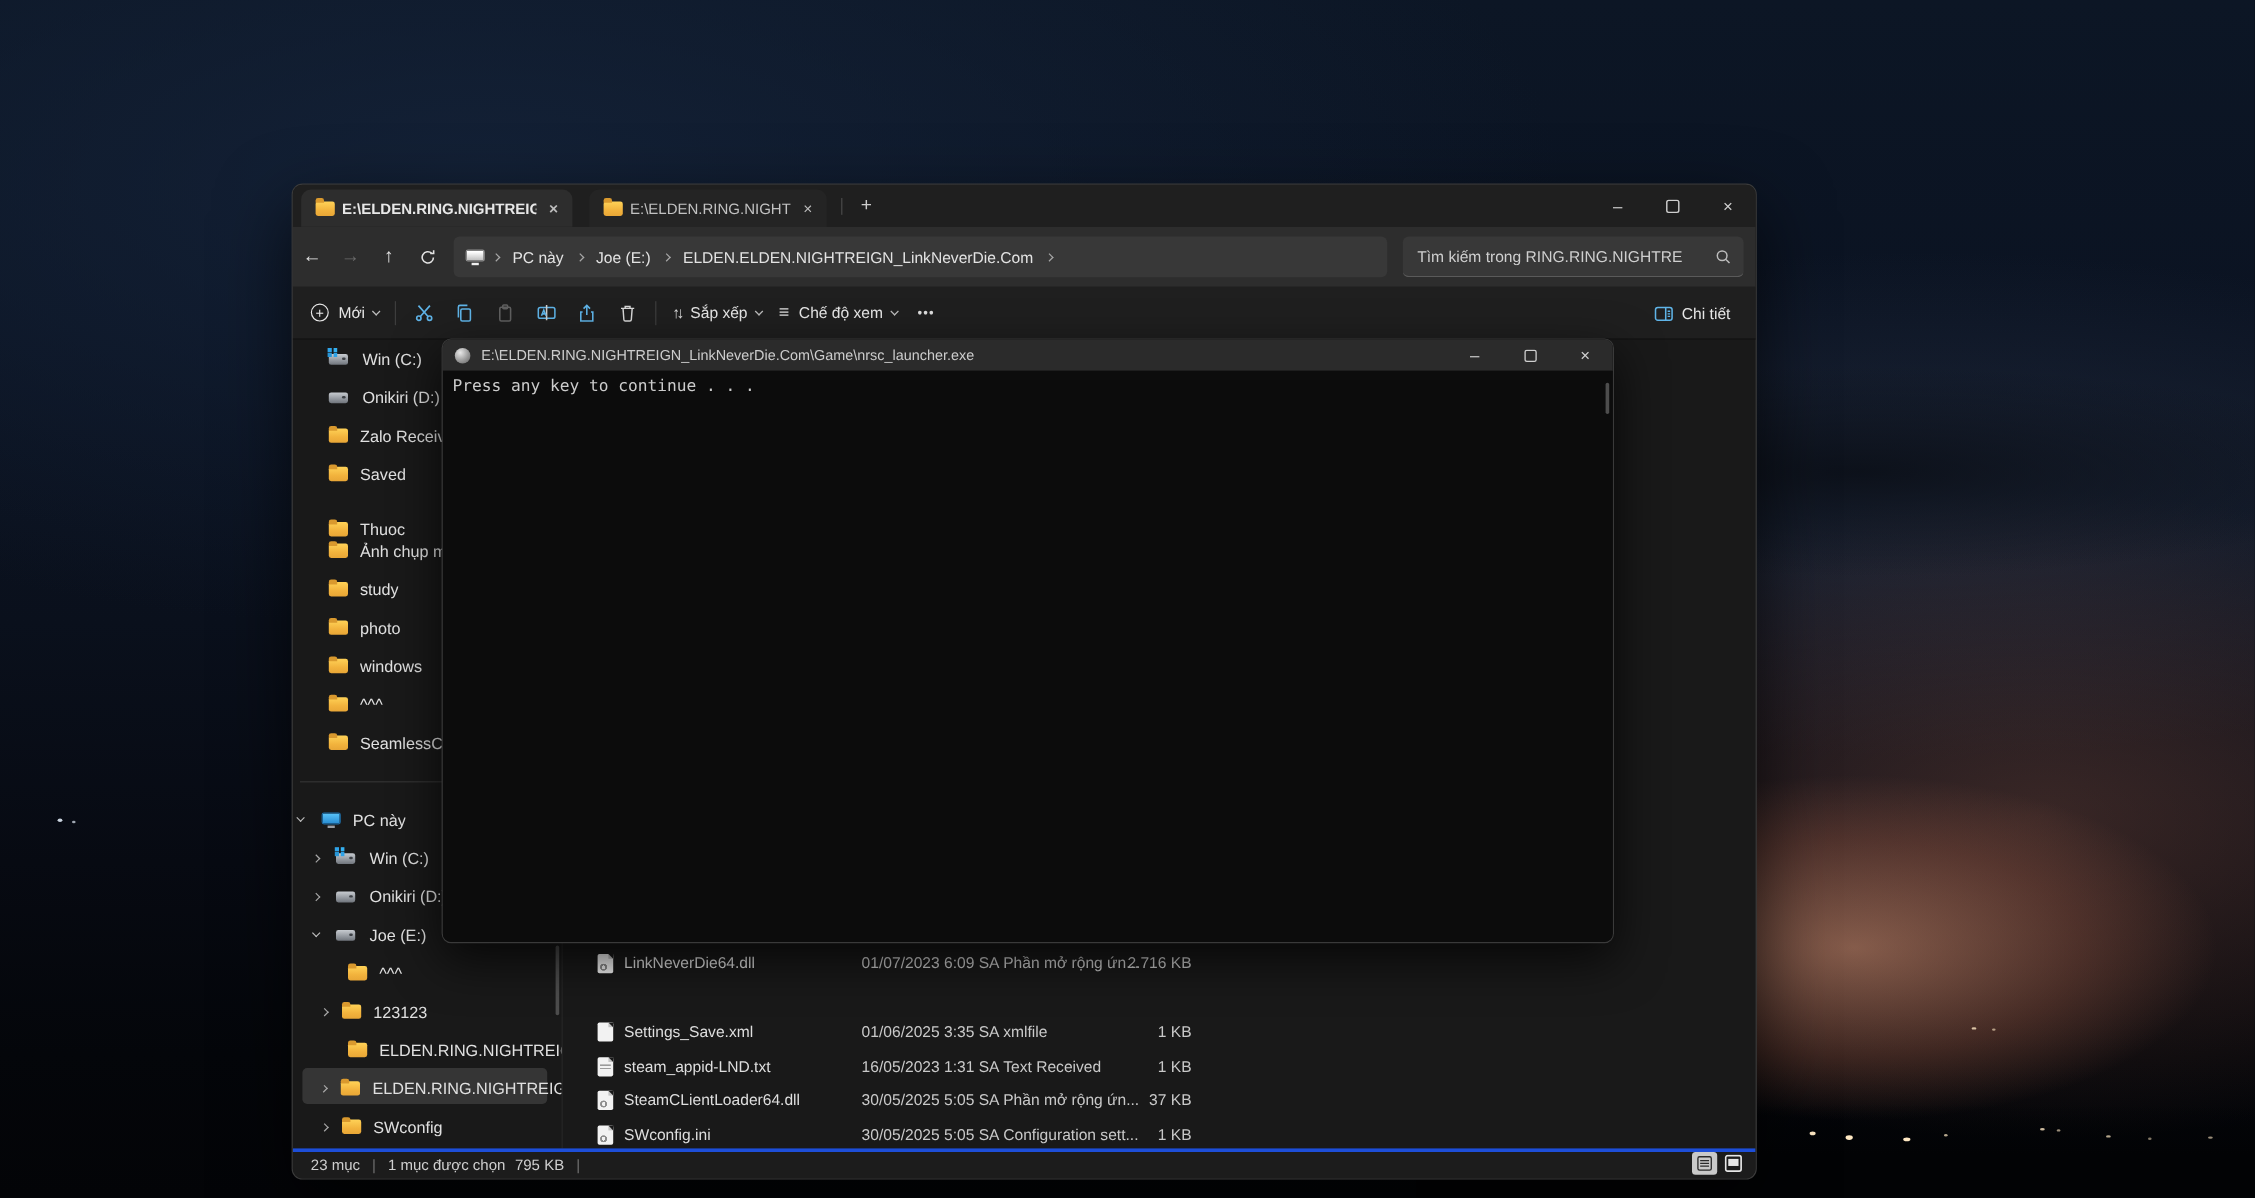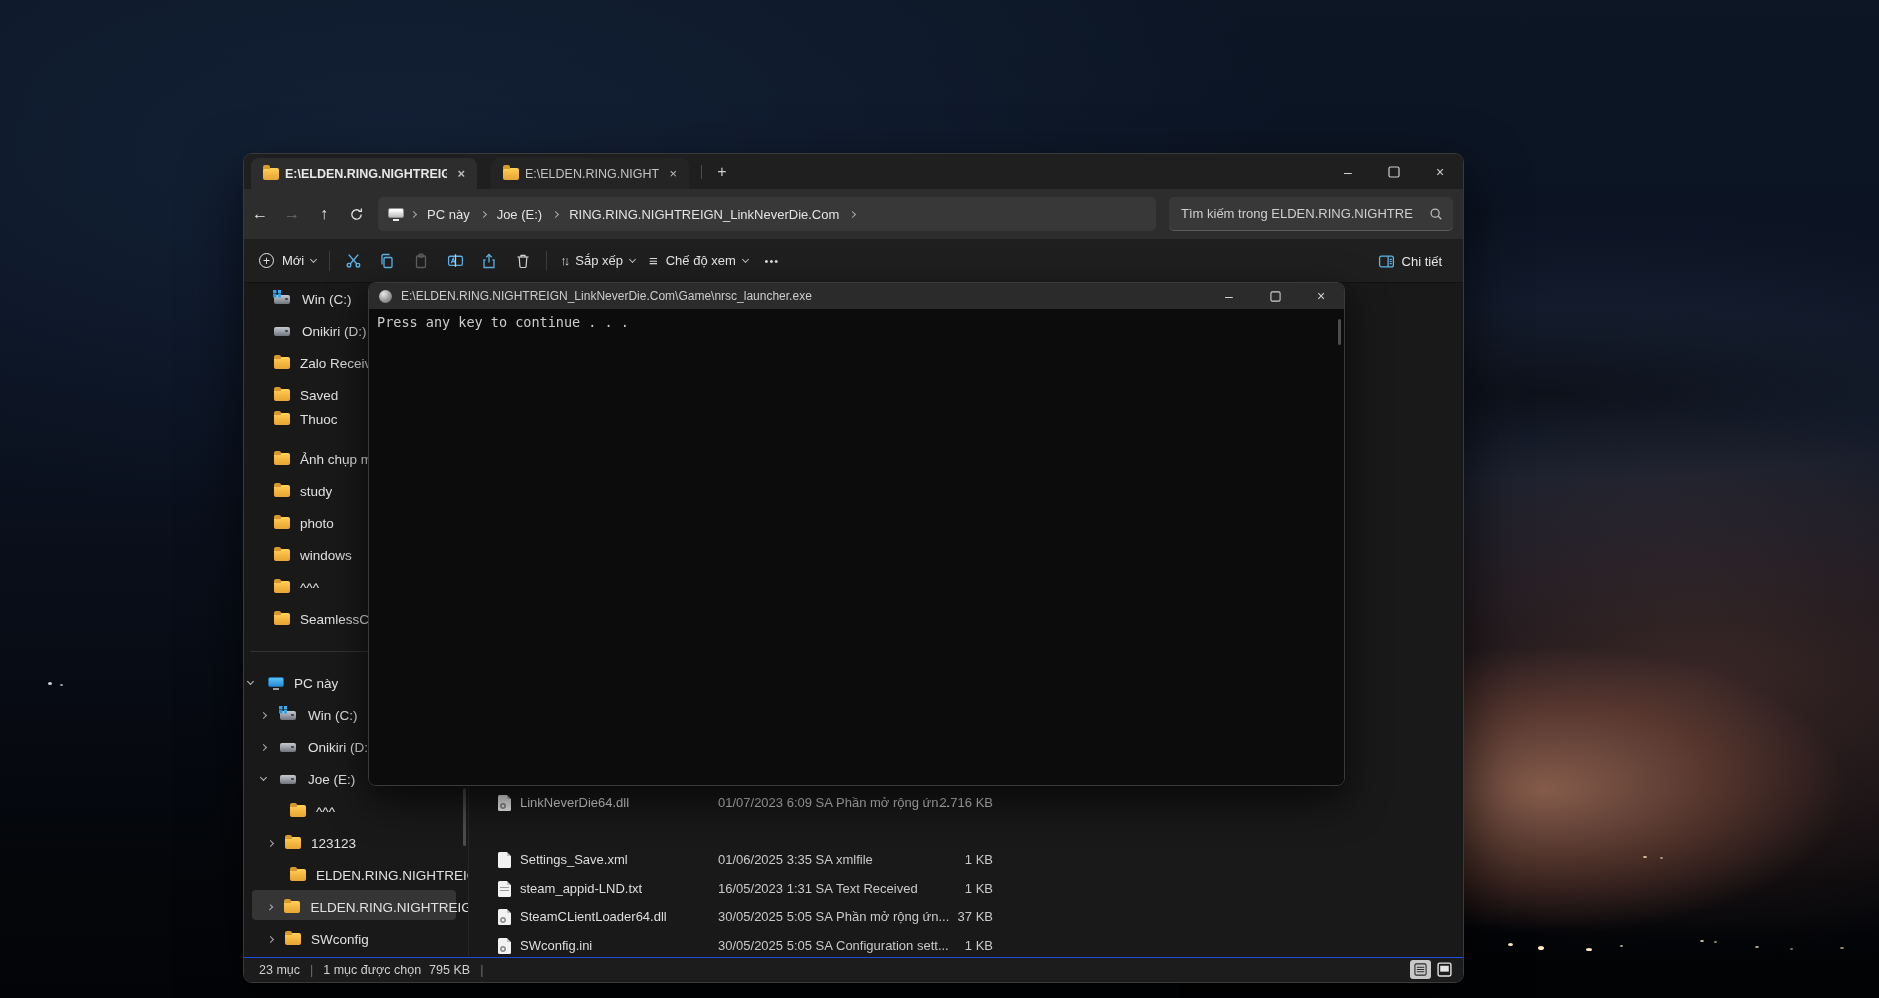--- a/index.html
+++ b/index.html
@@ -118,21 +118,21 @@
   .frow { position:absolute; left:0; right:0; height:24px; color:#dedede; font-size:13px; }
   .frow span { position:absolute; top:0; line-height:24px; white-space:nowrap; }
   .frow .icn { left:30px; top:4px; }
   .frow .nm { left:52px; }
   .frow .dt { left:250px; color:#c9c9c9;text-align:right; }
   .frow .tp { left:368px; color:#c9c9c9; }
   .frow .sz { left:420px; width:105px; text-align:right; color:#c9c9c9; }
 
   
   .statusbar { position:absolute; left:0; right:0; bottom:0; height:25px; background:#1c1c1c;
-    border-top:1px solid #1d4ed8; display:flex; align-items:center; color:#cfcfcf; font-size:12.5px; }
+    border-top:3px solid #1d4ed8; display:flex; align-items:center; color:#cfcfcf; font-size:12.5px; }
   .statusbar .sep { color:#6f6f6f; margin:0 10px; }
   .viewtoggles { position:absolute; right:8px; bottom:3px; display:flex; gap:3px; }
   .vbtn { width:21px; height:19px; border-radius:3px; display:flex; align-items:center; justify-content:center; }
   .vbtn.on { background:#c9c9c9; }
 
   
   .console { position:absolute; left:368px; top:282px; width:977px; height:504px;
     background:#0c0c0c; border:1px solid #3a3a3a; border-radius:8px;
     box-shadow:0 14px 40px rgba(0,0,0,.7); overflow:hidden; z-index:50; }
   .console .tbar { position:absolute; left:0; top:0; right:0; height:26px; background:#2b2b2b;
@@ -210,25 +210,25 @@
     <div class="crumbbar">
       <span class="monitor" style="filter:grayscale(1) brightness(1.5)">
           <span class="scr"></span>
           <span class="std"></span>
         </span>
       <span class="chev"></span>
       <span class="crumb">PC này</span>
       <span class="chev"></span>
       <span class="crumb">Joe (E:)</span>
       <span class="chev"></span>
-      <span class="crumb">RING.RING.NIGHTREIGN_LinkNeverDie.Com</span>
+      <span class="crumb">ELDEN.ELDEN.NIGHTREIGN_LinkNeverDie.Com</span>
       <span class="chev"></span>
     </div>
     <div class="searchbox">
-      <span class="ph">Tìm kiếm trong ELDEN.RING.NIGHTRE</span>
+      <span class="ph">Tìm kiếm trong RING.RING.NIGHTRE</span>
       <svg width="14" height="14" viewBox="0 0 16 16" fill="none" stroke="#bdbdbd" stroke-width="1.4">
         <circle cx="7" cy="7" r="4.6"></circle>
           <path d="M10.6 10.6 L14 14"></path>
         </svg>
     </div>
   </div>
 
   <div class="toolbar">
     <div class="tbtn" style="margin-left:8px">
       <span class="plusCircle">+</span>
@@ -316,21 +316,21 @@
         <span class="txt">Onikiri (D:)</span>
       </div>
     <div class="side-item" style="top:64px">
         <span class="folder" style="margin-left:30px;margin-right:10px"></span>
         <span class="txt">Zalo Received</span>
       </div>
     <div class="side-item" style="top:96px">
         <span class="folder" style="margin-left:30px;margin-right:10px"></span>
         <span class="txt">Saved</span>
       </div>
-    <div class="side-item" style="top:120px">
+    <div class="side-item" style="top:142px">
         <span class="folder" style="margin-left:30px;margin-right:10px"></span>
         <span class="txt">Thuoc</span>
       </div>
     <div class="side-item" style="top:160px">
         <span class="folder" style="margin-left:30px;margin-right:10px"></span>
         <span class="txt">Ảnh chụp mà</span>
       </div>
     <div class="side-item" style="top:192px">
         <span class="folder" style="margin-left:30px;margin-right:10px"></span>
         <span class="txt">study</span>

